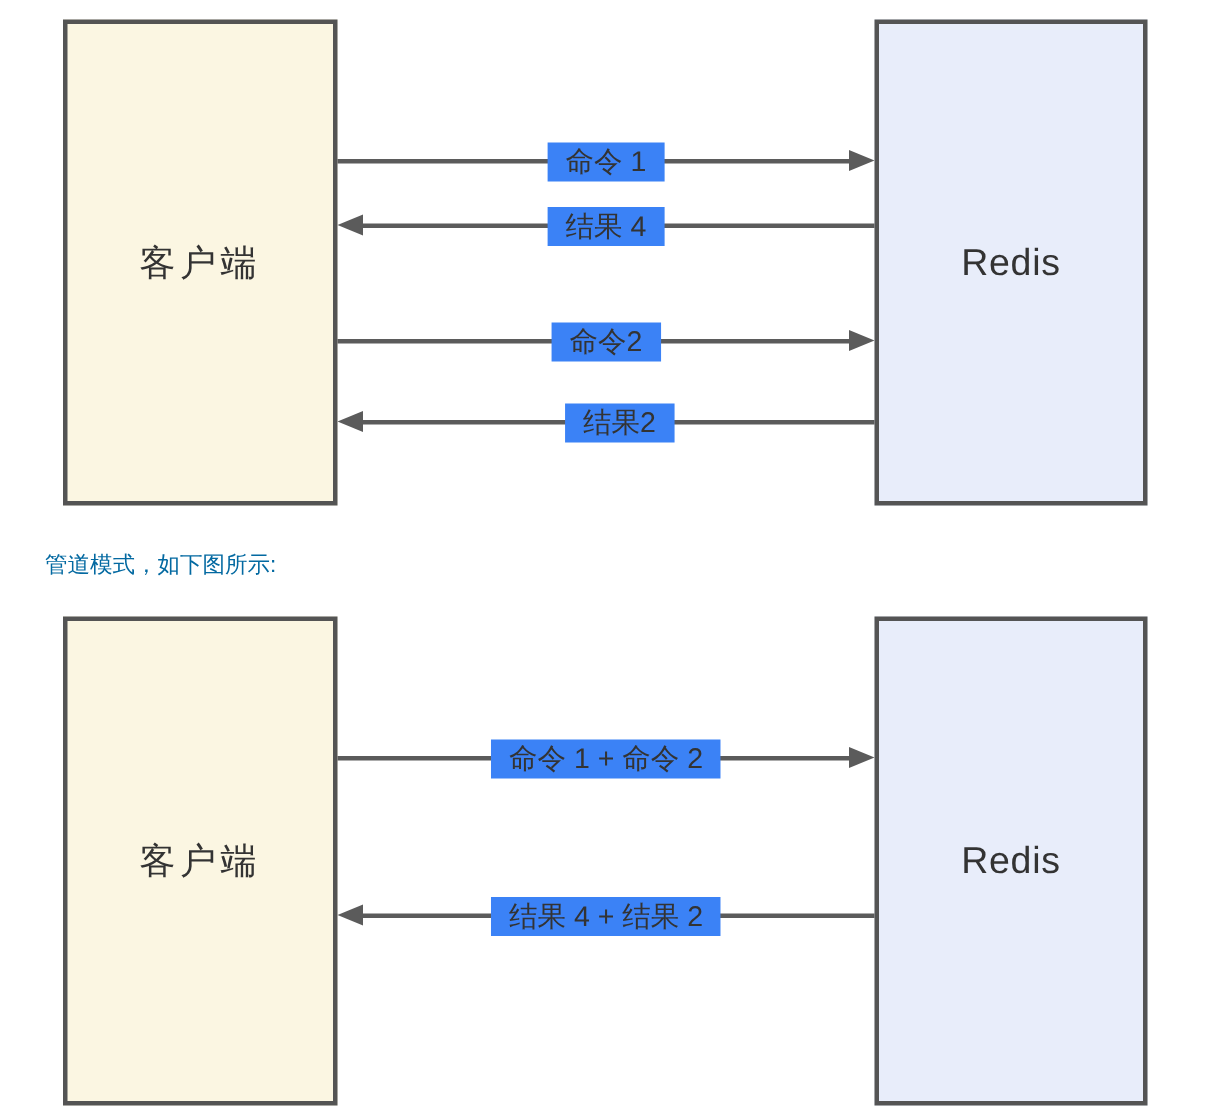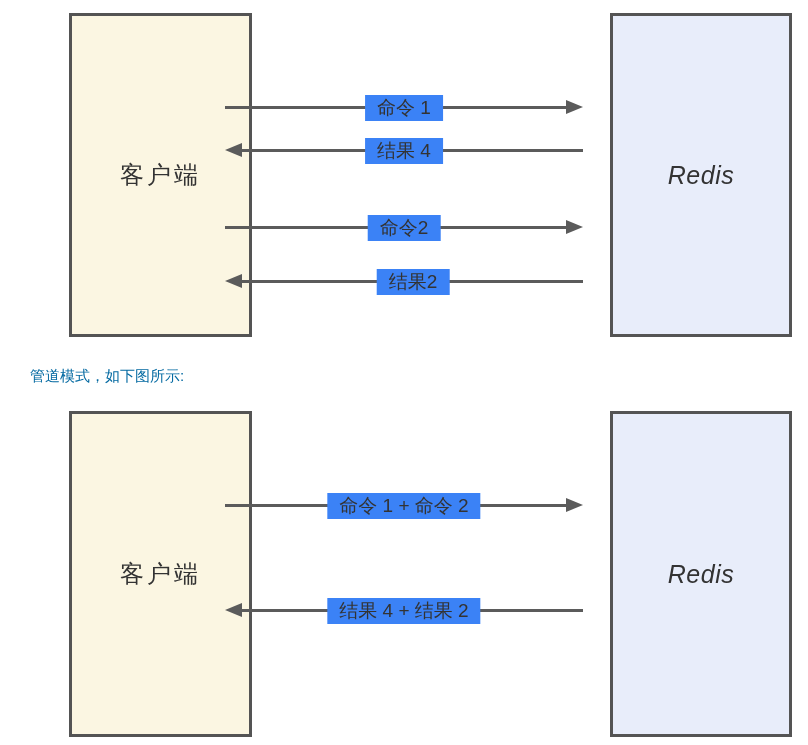--- a/index.html
+++ b/index.html
@@ -15,24 +15,23 @@
     background: #ffffff;
     overflow: hidden;
   }
   .box {
     position: absolute;
     box-sizing: border-box;
     border: 3px solid var(--box-border, #545454);
     display: flex;
     align-items: center;
     justify-content: center;
-    margin-left: 27px;
   }
   .box.client { background: var(--client-box-fill, #FBF6E2); }
-  .box.server { background: var(--redis-box-fill, #E8EDFA); font-style: italic; }
+  .box.server { background: var(--redis-box-fill, #E8EDFA); }
   .box-label {
     color: var(--text, #333333);
     font-size: 24px;
     letter-spacing: 3px;
   }
   .box.server .box-label {
     font-size: 25px;
     letter-spacing: 0.5px;
   }
   .arrow {

